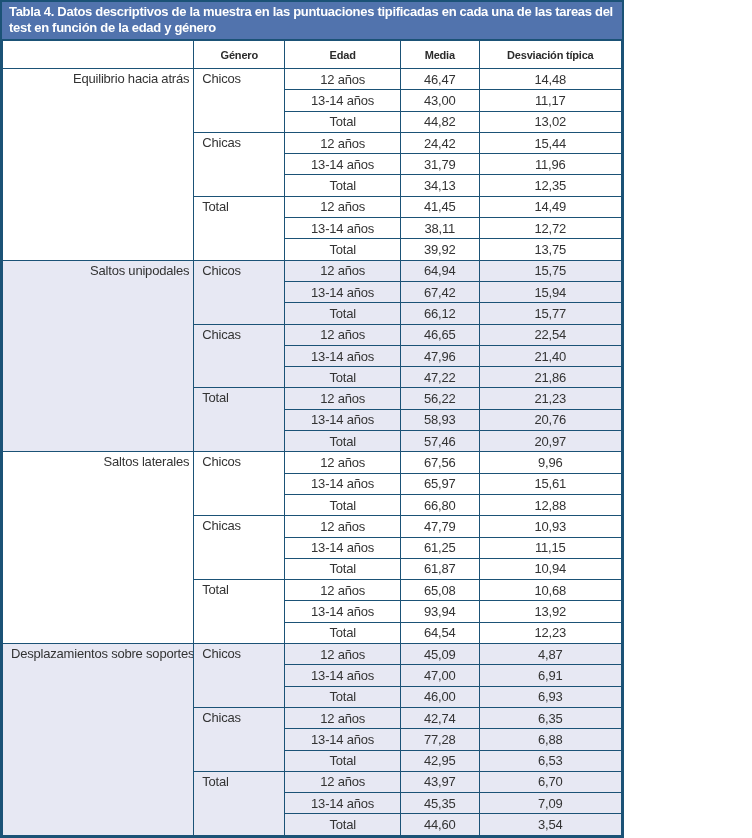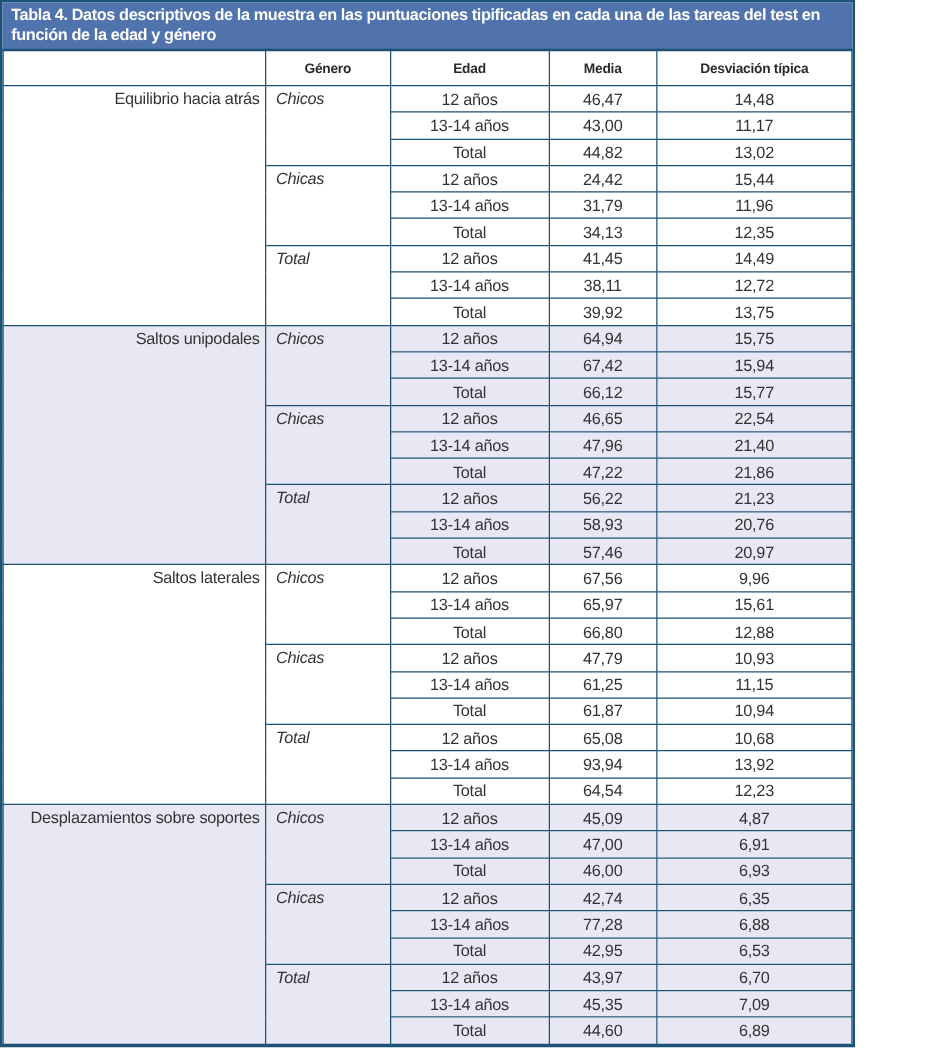--- a/index.html
+++ b/index.html
@@ -10,21 +10,21 @@
     --title-text:#ffffff;
   }
   *{margin:0;padding:0;box-sizing:border-box;}
   html,body{background:#ffffff;}
   body{
     font-family:"Liberation Sans","DejaVu Sans",sans-serif;
     color:var(--text);
     width:752px;
   }
   .table-figure{
-    width:684px;
+    width:624px;
     height:838px;
     border:2px solid var(--border);
     background:#ffffff;
     display:flex;
     flex-direction:column;
   }
   .title-bar{
     background:var(--accent);
     color:var(--title-text);
     font-weight:bold;
@@ -67,21 +67,20 @@
   tbody tr.shaded td{background:var(--shade);}
   td.task-cell{
     text-align:right;
     vertical-align:top;
     padding:2px 4px 13px 8px;
   }
   td.gender-cell{
     text-align:left;
     vertical-align:top;
     padding:2px 4px 0 8px;
-    font-style:italic;
   }
   td.age-cell, td.mean-cell, td.sd-cell{
     text-align:center;
     vertical-align:middle;
     padding:0 4px;
   }
 </style>
 </head>
 <body>
 
@@ -294,17 +293,17 @@
           <td class="sd-cell">6,70</td>
         </tr>
         <tr class="shaded">
           <td class="age-cell">13-14 años</td>
           <td class="mean-cell">45,35</td>
           <td class="sd-cell">7,09</td>
         </tr>
         <tr class="shaded">
           <td class="age-cell">Total</td>
           <td class="mean-cell">44,60</td>
-          <td class="sd-cell">6,89</td>
+          <td class="sd-cell">3,54</td>
         </tr>
       </tbody>
   </table>
 </div>
 
 </body></html>

